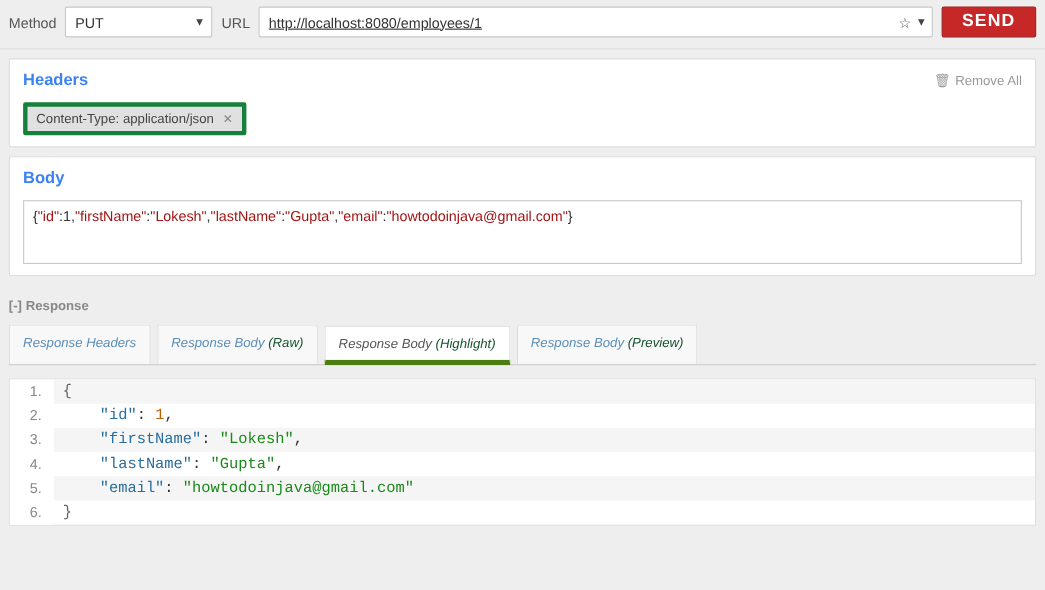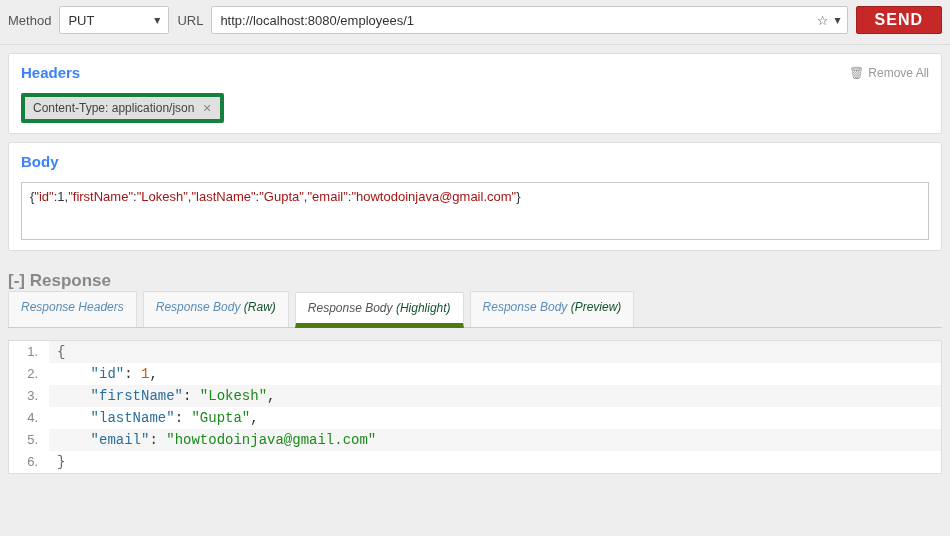--- a/index.html
+++ b/index.html
@@ -20,40 +20,41 @@
     background: #eeeeee;
     border-bottom: 1px solid #ddd;
     justify-content: space-between;
   }
   .label { color: #555; font-size: 13px; }
   .method-select {
     position: relative;
     background: #fff;
     border: 1px solid #c8c8c8;
     border-radius: 2px;
-    width: 110px;
+    width: 134px;
     height: 28px;
     display: flex;
     align-items: center;
     padding: 0 8px;
     justify-content: space-between;
   }
   .chev { font-size: 12px; color: #444; }
   .url-input {
     flex: 1;
     height: 28px;
     border: 1px solid #c8c8c8;
     border-radius: 2px;
     background: #fff;
     padding: 4px 8px;
     display: flex;
     align-items: center;
     font-size: 13px;
     color: #333;
     position: relative;
+    text-decoration: underline;
   }
   .url-input .right-icons {
     position: absolute;
     right: 6px;
     display: flex;
     align-items: center;
     gap: 6px;
     color: #555;
   }
   .send-btn {
@@ -116,22 +117,23 @@
     font-family: Arial, sans-serif;
     font-size: 13px;
     resize: vertical;
     color: #333;
   }
   .body-textarea .k { color: #a31515; }
 
   .response-section { margin: 20px 8px 8px 8px; }
   .response-title {
     font-weight: bold;
-    font-size: 17px;
+    font-size: 12px;
     color: #888;
+    margin-bottom: 10px;
   }
   .collapse { color: #888; font-weight: bold; }
 
   .tabs {
     display: flex;
     border-bottom: 1px solid #ccc;
     gap: 6px;
   }
   .tab {
     padding: 8px 12px;

